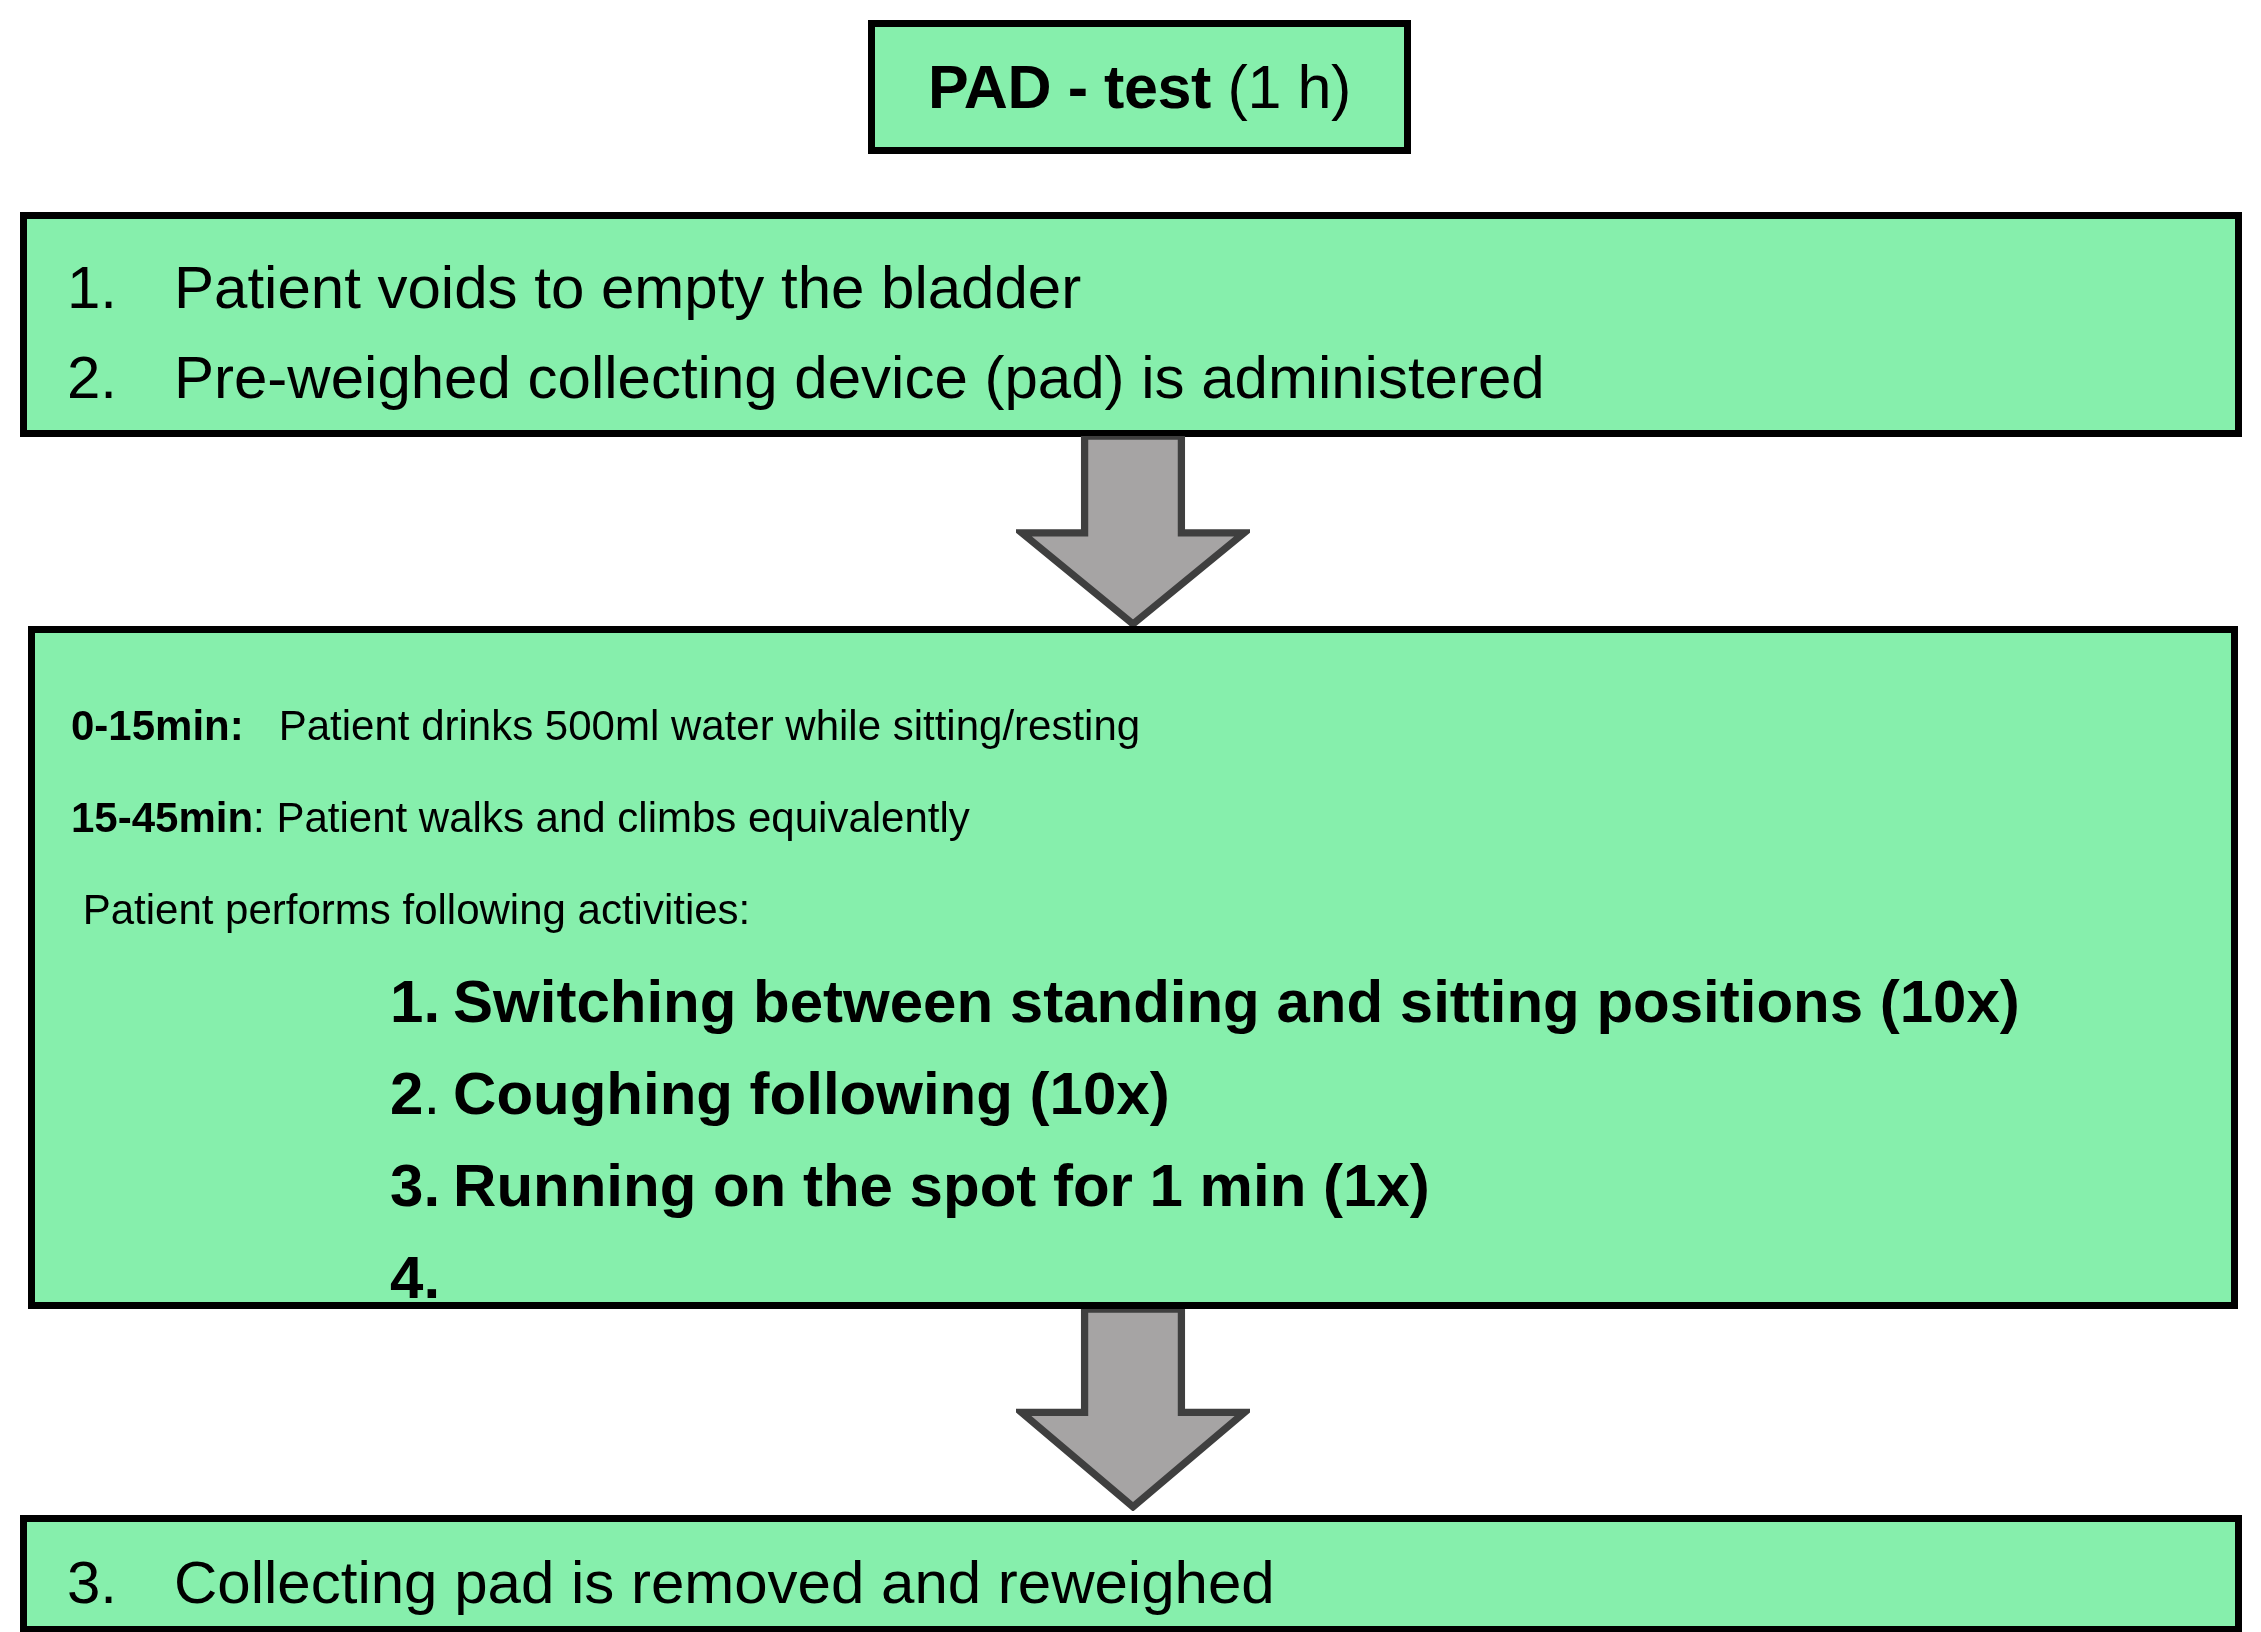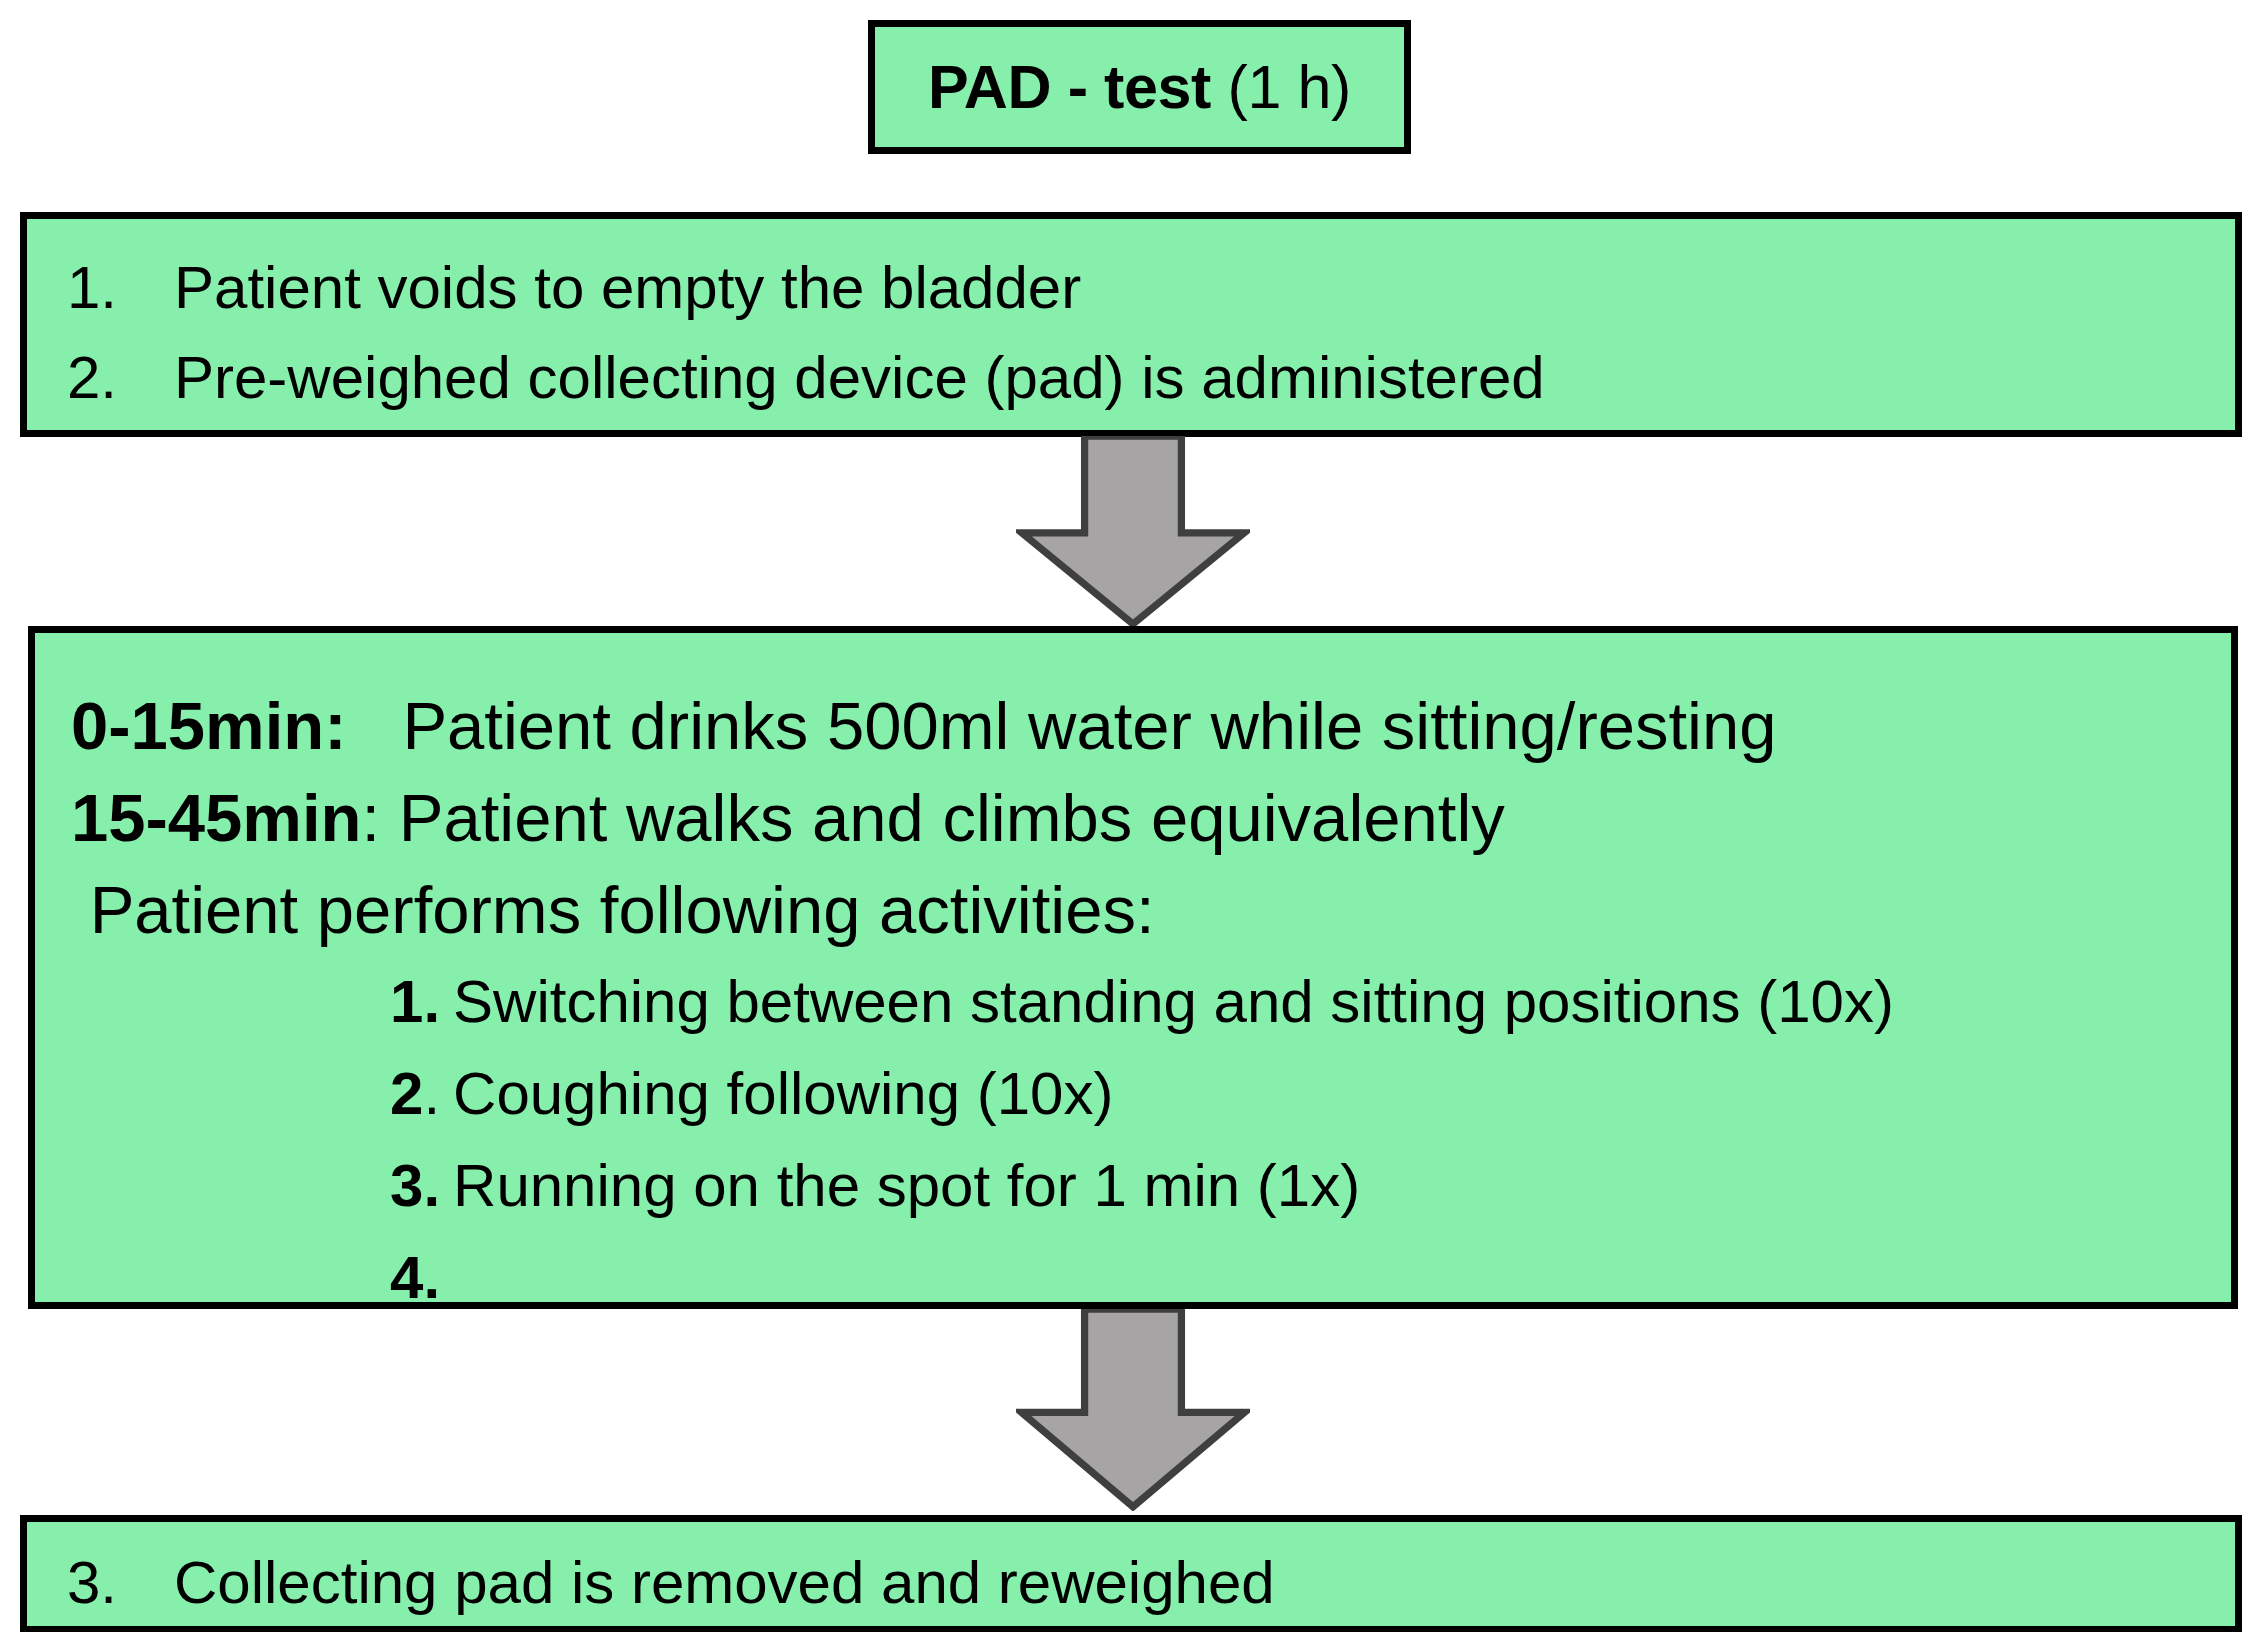--- a/index.html
+++ b/index.html
@@ -90,21 +90,21 @@
     width: 107px;
     flex: 0 0 107px;
     font-weight: normal;
   }
   .num-row .body { font-weight: normal; }
 
   
   .time-row {
     display: flex;
     align-items: baseline;
-    font-size: 67px;
+    font-size: 42px;
     line-height: 92px;
     padding-left: 36px;
     white-space: nowrap;
   }
   .time-row .tlabel {
     font-weight: bold;
     flex: 0 0 auto;
   }
   .time-row .tgap { display: inline-block; }
   .time-row .tbody { font-weight: normal; }
@@ -117,21 +117,21 @@
     line-height: 92px;
     padding-left: 355px;
     white-space: nowrap;
   }
   .sub-row .smarker {
     font-weight: bold;
     flex: 0 0 auto;
   }
   .sub-row .sdot-light { font-weight: normal; }
   .sub-row .sbody {
-    font-weight: normal;
+    font-weight: bold;
     padding-left: 13px;
   }
 
   
   .arrow {
     position: absolute;
   }
   .arrow svg { display: block; }
 </style>
 </head>

